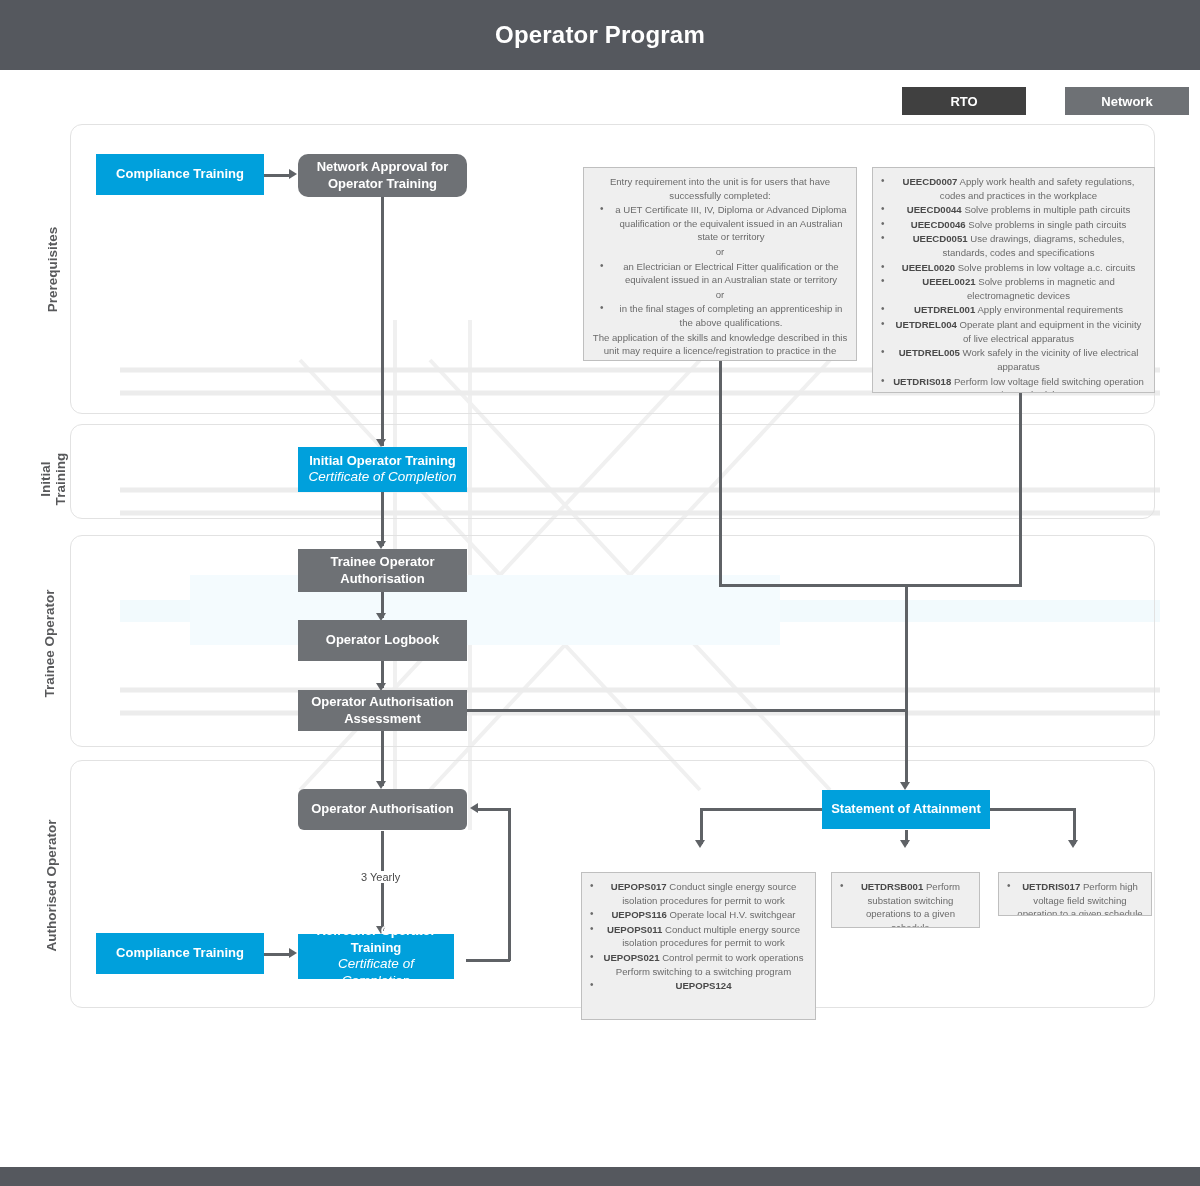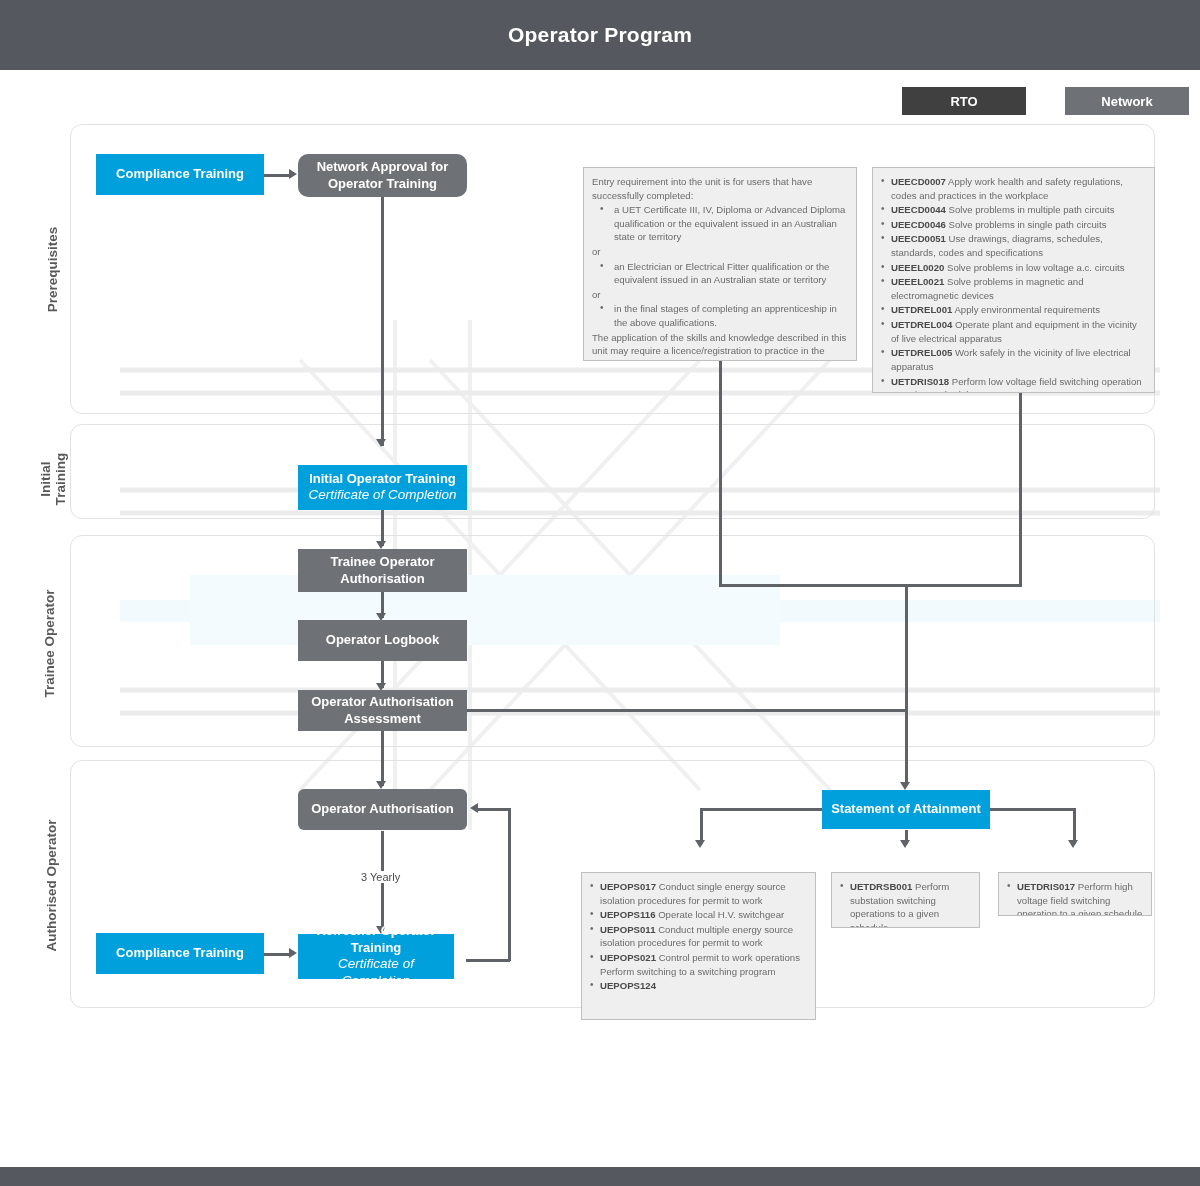--- a/index.html
+++ b/index.html
@@ -8,21 +8,21 @@
     font-family:"Liberation Sans", sans-serif;
     overflow:hidden; position:relative;
   }
   #page { position:relative; width:1200px; height:1186px; background:#fff; }
 
   
   .topbar {
     position:absolute; left:0; top:0; width:1200px; height:70px;
     background:#55585e; display:flex; align-items:center; justify-content:center;
   }
-  .topbar .title { color:#fff; font-size:21px; font-weight:bold; letter-spacing:.2px; }
+  .topbar .title { color:#fff; font-size:24px; font-weight:bold; letter-spacing:.2px; }
   .bottombar {
     position:absolute; left:0; top:1167px; width:1200px; height:19px; background:#55585e;
   }
 
   
   .legend-rto, .legend-net {
     position:absolute; top:87px; height:28px; width:124px;
     display:flex; align-items:center; justify-content:center;
     color:#fff; font-size:13px; font-weight:bold;
   }
@@ -55,20 +55,21 @@
   
   .panel-head {
     position:absolute; border:1.3px solid #bfbfbf; background:#fff;
     display:flex; align-items:center; justify-content:center;
     font-size:13.5px; font-weight:bold; color:#3b3b3b;margin-top:48px;
   }
   .panel-body {
     position:absolute; border:1.3px solid #bfbfbf; background:#efefef;
     font-size:9.6px; color:#6b6b6b; line-height:1.42; padding:7px 8px 6px 8px;
     overflow:hidden;
+    text-align:center;
   }
   .panel-body ul { list-style:none; }
   .panel-body li { position:relative; padding-left:10px; margin-bottom:1px; }
   .panel-body li:before {
     content:"•"; position:absolute; left:0; top:-1px; color:#6b6b6b; font-size:10px;
   }
   .panel-body li b { color:#4a4a4a; font-weight:bold; }
   .panel-body p { margin-bottom:1px; }
   .panel-body .bullet-ind { padding-left:22px; position:relative; margin-bottom:1px; }
   .panel-body .bullet-ind:before {
@@ -190,21 +191,21 @@
   <div class="arrow-d" style="left:900.2px;top:840px;"></div>
 
   <div class="conn h" style="left:989px;top:808px;width:86px;"></div>
   <div class="conn v" style="left:1073px;top:808px;height:36px;"></div>
   <div class="arrow-d" style="left:1068.2px;top:840px;"></div>
 
   <div class="node blue" style="left:96px;top:154px;width:168px;height:41px;">Compliance Training</div>
 
   <div class="node grey" style="left:298px;top:154px;width:169px;height:43px;border-radius:10px;">Network Approval for Operator Training</div>
 
-  <div class="node blue" style="left:298px;top:447px;width:169px;height:45px;margin-top:18px;">
+  <div class="node blue" style="left:298px;top:447px;width:169px;height:45px;">
     <span>Initial Operator Training</span>
     <span class="sub">Certificate of Completion</span>
   </div>
 
   <div class="node grey" style="left:298px;top:549px;width:169px;height:43px;">Trainee Operator Authorisation</div>
 
   <div class="node grey" style="left:298px;top:620px;width:169px;height:41px;">Operator Logbook</div>
 
   <div class="node grey" style="left:298px;top:690px;width:169px;height:41px;">Operator Authorisation Assessment</div>
 

